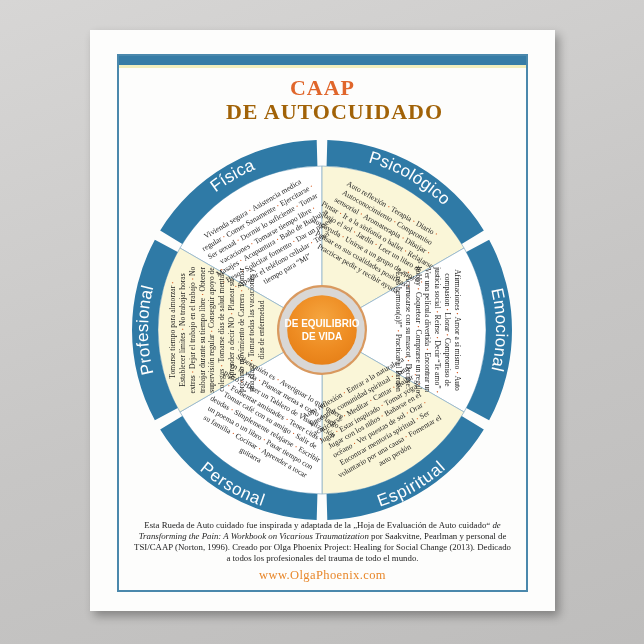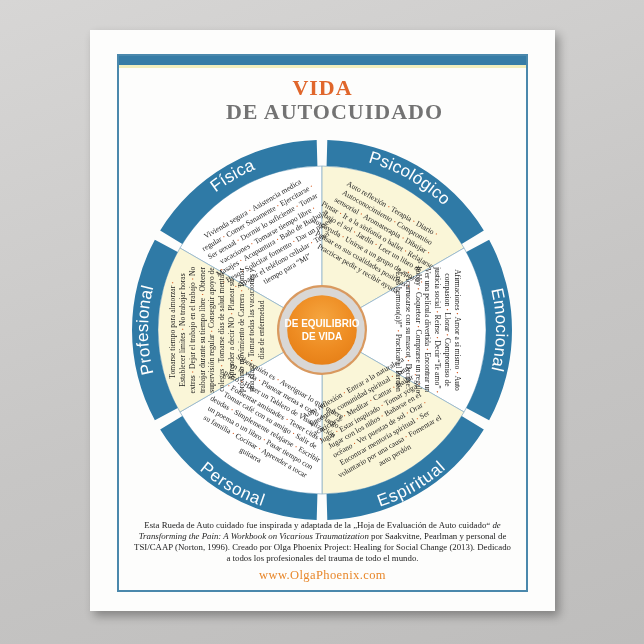--- a/index.html
+++ b/index.html
@@ -8,21 +8,21 @@
         font-family:"Liberation Serif",serif;}
   .poster{position:absolute;left:90px;top:30px;width:465px;height:581px;
           background:#fdfdfc;box-shadow:4px 5px 9px rgba(0,0,0,.32);}
   .frame{position:absolute;left:27px;top:24px;width:411px;height:538px;
          box-sizing:border-box;border:2px solid #4a88ac;}
   .topbar{height:9px;background:#367ca6;}
   .yellowline{height:3px;background:#f1eebd;}
   .title-block{position:absolute;left:0;right:0;top:46px;text-align:center;
                font-weight:bold;letter-spacing:1px;}
   .title-line1{display:block;font-size:22px;line-height:24px;color:#e0662b;}
-  .title-line2{display:block;font-size:22px;line-height:24px;color:#737373;margin-left:24px;}
+  .title-line2{display:block;font-size:22px;line-height:24px;color:#a16207;margin-left:24px;}
   #wheel-svg{position:absolute;left:32px;top:100px;width:400px;height:400px;}
   #wedge-texts{position:absolute;inset:0;pointer-events:none;}
   .wedge-text{position:absolute;width:128px;text-align:center;
               font-family:"Liberation Serif",serif;font-size:7.6px;
               line-height:1.3;color:#1f1f1f;}
   .wedge-text .sep{color:#d9622b;font-weight:bold;}
   .ring-label{font-family:"Liberation Sans",sans-serif;font-weight:normal;
               letter-spacing:.5px;}
   .footer{position:absolute;left:44px;right:44px;top:490px;text-align:center;
           font-size:8.8px;line-height:1.25;color:#222;}
@@ -35,21 +35,21 @@
 
 <div class="page">
   <div class="poster">
 
     <div class="frame">
       <div class="topbar"></div>
       <div class="yellowline"></div>
     </div>
 
     <h1 class="title-block" style="margin:0;">
-      <span class="title-line1">VIDA</span>
+      <span class="title-line1">CAAP</span>
       <span class="title-line2">DE AUTOCUIDADO</span>
     </h1>
 
     <svg id="wheel-svg" viewBox="-200 -200 400 400">
         <defs>
           <radialGradient id="cgrad" cx="50%" cy="35%" r="78%">
             <stop offset="0%" stop-color="#f5a640"></stop>
             <stop offset="55%" stop-color="#ee8c22"></stop>
             <stop offset="100%" stop-color="#e37a12"></stop>
           </radialGradient>

